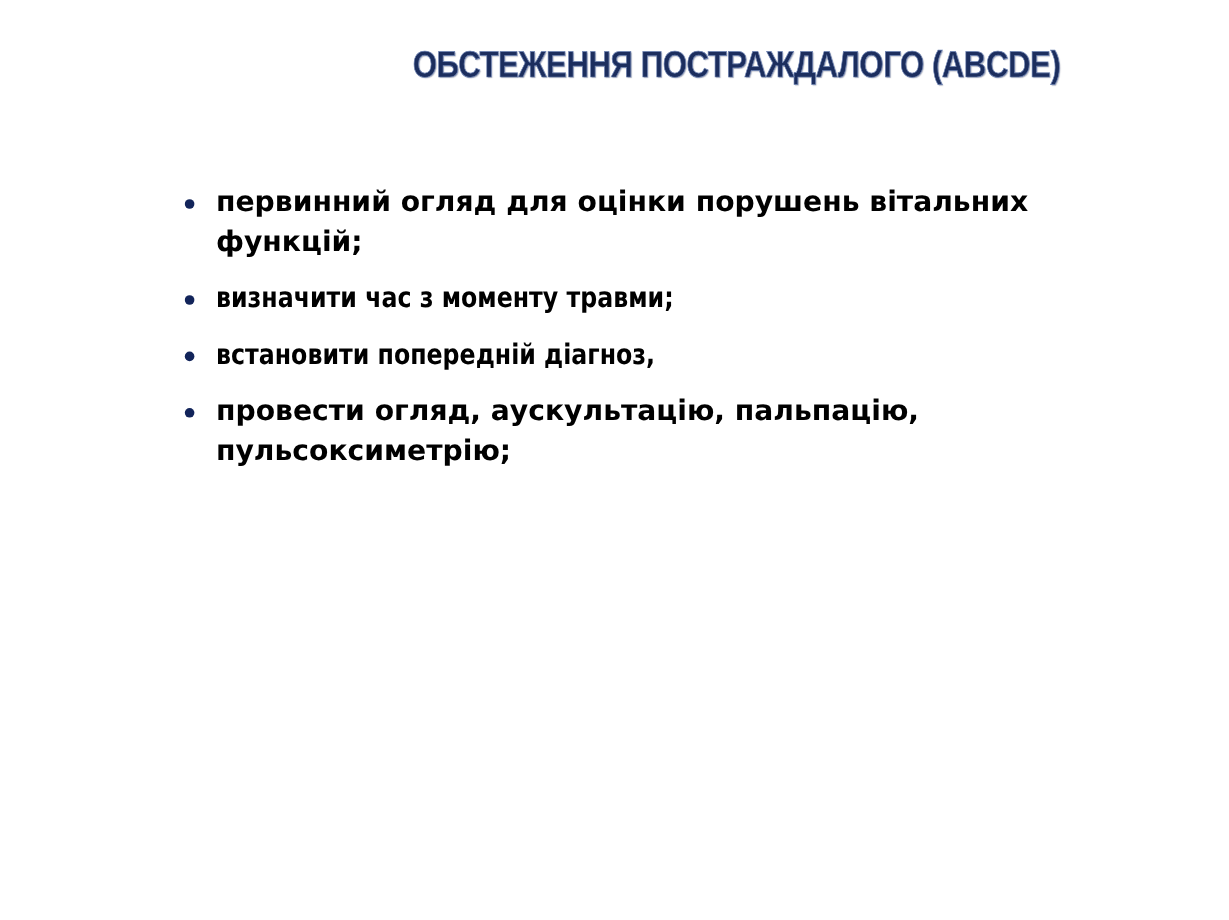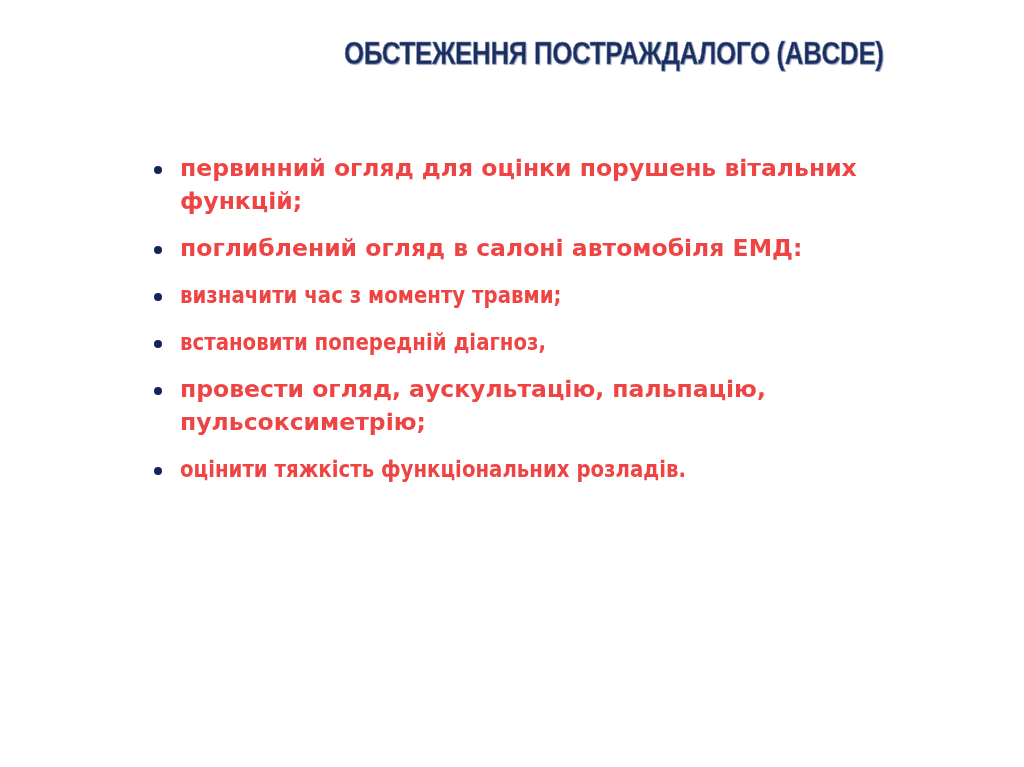--- a/index.html
+++ b/index.html
@@ -49,21 +49,21 @@
       list-style: none;
     }
     .bullet-item {
       position: relative;
       padding-left: 28px;
       margin: 0 0 14px 0;
       font-family: "DejaVu Sans", "Liberation Sans", sans-serif;
       font-weight: bold;
       font-size: 23.5px;
       line-height: 33px;
-      color: #ef4444;
+      color: #000000;
     }
     .bullet-item.condensed .bullet-text {
       display: inline-block;
       transform: scaleX(0.84);
       transform-origin: left top;
       width: 890px;
     }
     .bullet-dot {
       position: absolute;
       left: 2px;
@@ -83,35 +83,27 @@
 
 <div class="slide">
   <h1 class="slide-title">ОБСТЕЖЕННЯ ПОСТРАЖДАЛОГО (ABCDE)</h1>
 
   <ul class="bullet-list">
     <li class="bullet-item">
       <span class="bullet-dot"></span>
       <span class="bullet-text">первинний огляд для оцінки порушень вітальних
 функцій;</span>
     </li>
-    <li class="bullet-item">
-      <span class="bullet-dot"></span>
-      <span class="bullet-text">поглиблений огляд в салоні автомобіля ЕМД:</span>
-    </li>
     <li class="bullet-item condensed">
       <span class="bullet-dot"></span>
       <span class="bullet-text">визначити час з моменту травми;</span>
     </li>
     <li class="bullet-item condensed">
       <span class="bullet-dot"></span>
       <span class="bullet-text">встановити попередній діагноз,</span>
     </li>
     <li class="bullet-item">
       <span class="bullet-dot"></span>
       <span class="bullet-text">провести огляд, аускультацію, пальпацію,
 пульсоксиметрію;</span>
     </li>
-    <li class="bullet-item condensed">
-      <span class="bullet-dot"></span>
-      <span class="bullet-text">оцінити тяжкість функціональних розладів.</span>
-    </li>
   </ul>
 </div>
 
 </body></html>

